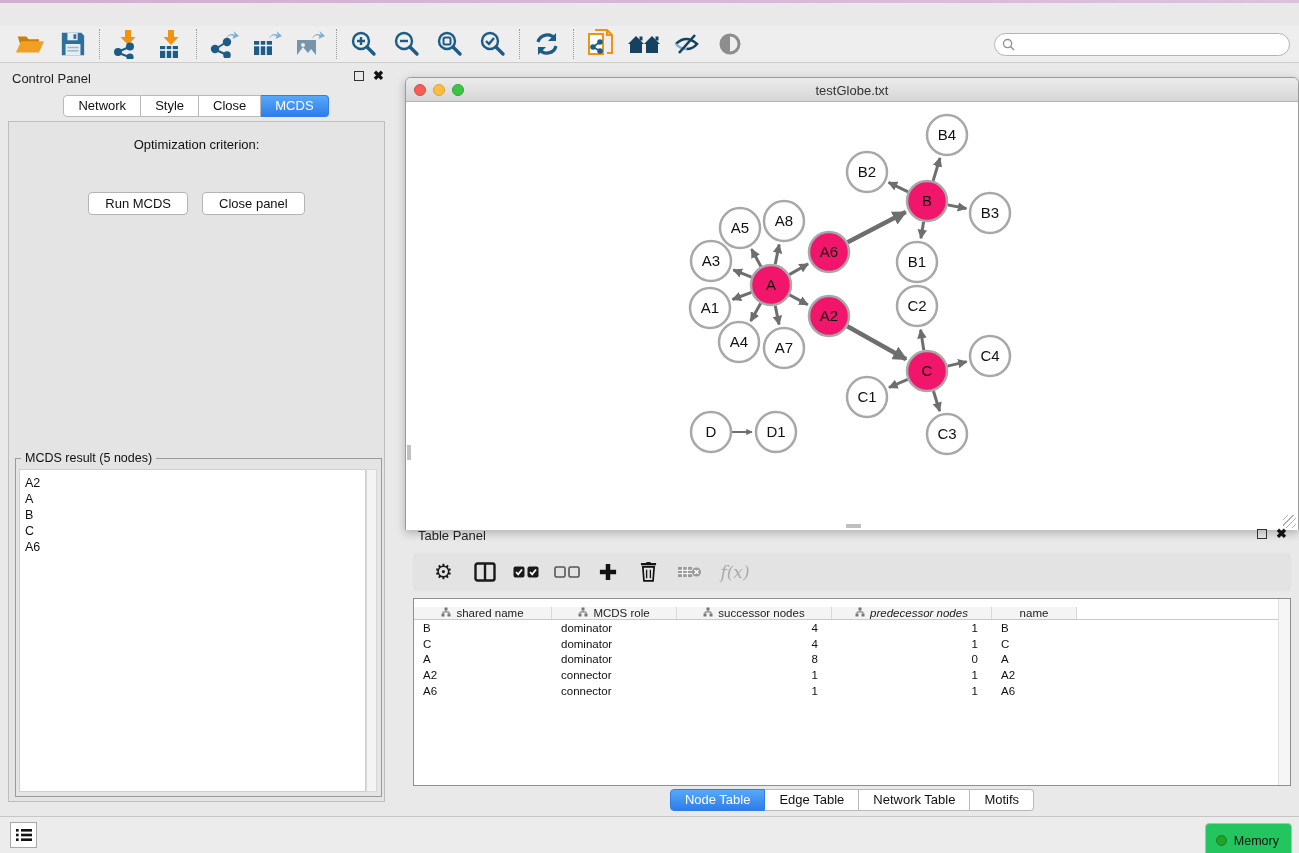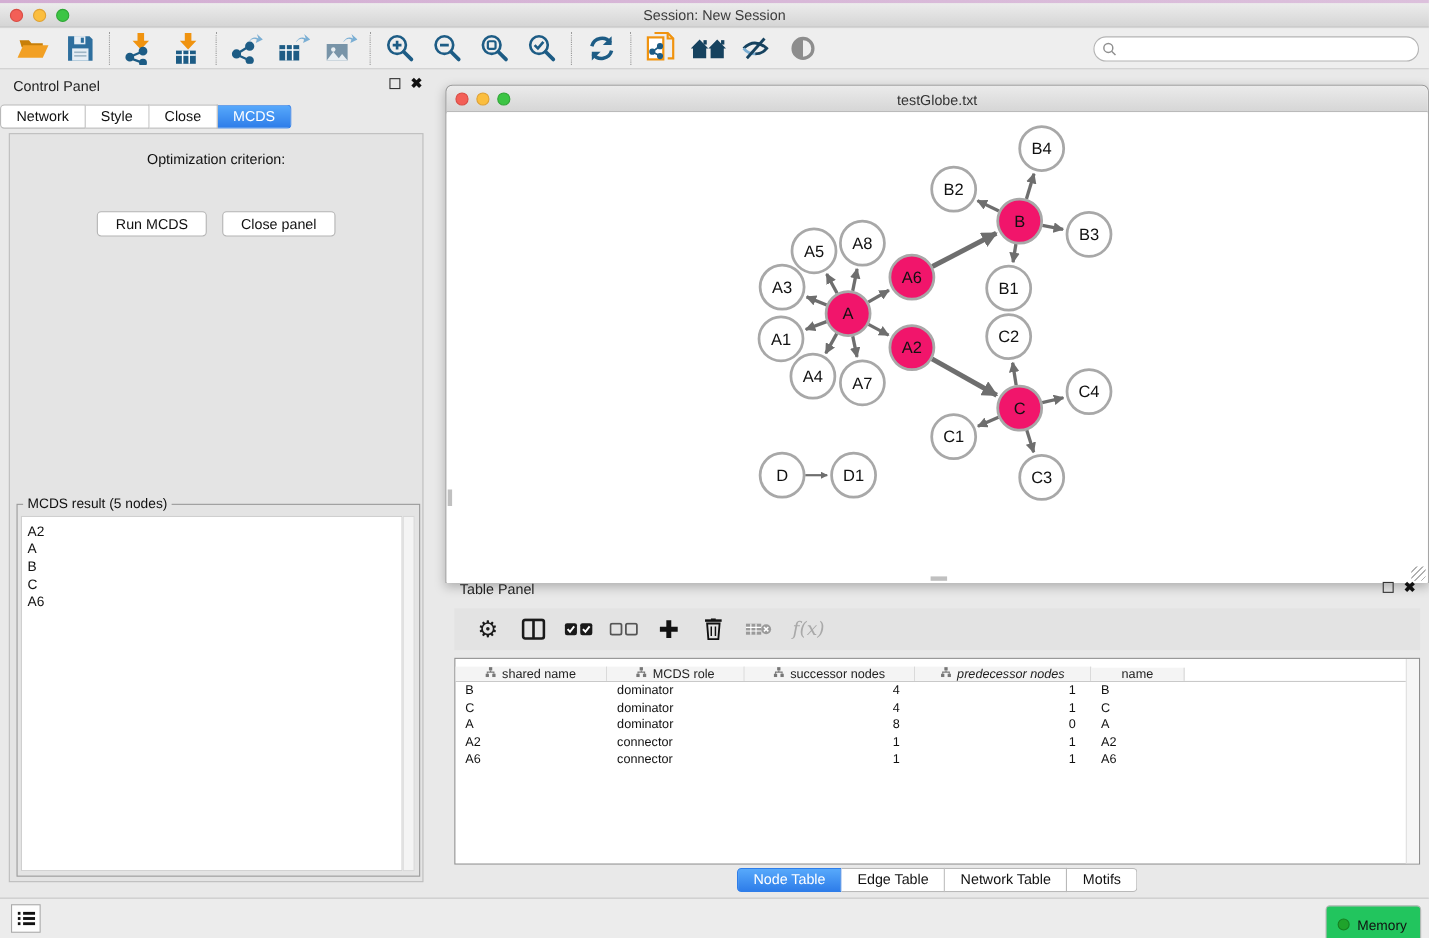--- a/index.html
+++ b/index.html
@@ -34,21 +34,21 @@
     font-size:12px; padding:0 8px 0 4px; font-family:"Liberation Sans",sans-serif; }
 
   
   .control-panel { position:absolute; left:0; top:63px; width:392px; height:753px; }
   .panel-head { position:relative; height:28px; }
   .panel-title { position:absolute; left:12px; top:8px; font-size:13px; color:#222; }
   .panel-btns { position:absolute; right:8px; top:8px; display:flex; gap:9px; align-items:center; }
   .float-glyph { width:10px; height:10px; border:1.6px solid #333; display:inline-block; }
   .close-glyph { font-size:13px; font-weight:bold; color:#111; line-height:10px; }
 
-  .seg-tabs { position:absolute; left:0; right:0; top:32px; display:flex; }
+  .seg-tabs { position:absolute; left:0; right:0; top:32px; display:flex; justify-content:center; }
   .seg { height:22px; line-height:20px; padding:0 14px; background:#fff;
     border:1px solid #b9b9b9; border-left:none; font-size:13px; color:#111; }
   .seg:first-child { border-left:1px solid #b9b9b9; border-radius:4px 0 0 4px; }
   .seg:last-child { border-radius:0 4px 4px 0; }
   .seg.active { background:linear-gradient(#57a9fb,#2e7de9); border-color:#2e7de9; color:#fff; }
 
   .cp-body { position:absolute; left:8px; top:58px; width:377px; height:681px;
     background:#e4e4e4; border:1px solid #bdbdbd; }
   .opt-label { text-align:center; margin-top:15px; font-size:13px; color:#111; }
   .dropdown { position:absolute; left:36px; top:36px; width:313px; height:24px;
@@ -124,28 +124,20 @@
     background:#22c55e; border:1px solid #b9b9b9; border-radius:4px;
     display:flex; align-items:center; gap:7px; font-size:12.5px; color:#111; }
   .mem-dot { width:11px; height:11px; border-radius:50%; background:#1fa32b; border:1px solid #168021; }
 </style>
 </head>
 <body>
 
 <div class="app">
 
   <div class="desktop-strip"></div>
-  <div class="titlebar">
-    <div class="lights">
-      <span class="light red"></span>
-      <span class="light yellow"></span>
-      <span class="light green"></span>
-    </div>
-    <div class="win-title">Session: New Session</div>
-  </div>
 
   <div class="toolbar">
     <div class="tbtn">
       <svg width="30" height="26" viewBox="0 0 32 26">
         <path d="M3 5 h9 l2.5 3 h11 v4 H5 Z" fill="#c87f08"></path>
         <path d="M1 22 L6.5 10 H31 L25.5 22 Z" fill="#f2a024"></path>
       </svg>
     </div>
     <div class="tbtn">
       <svg width="26" height="26" viewBox="0 0 28 28">

